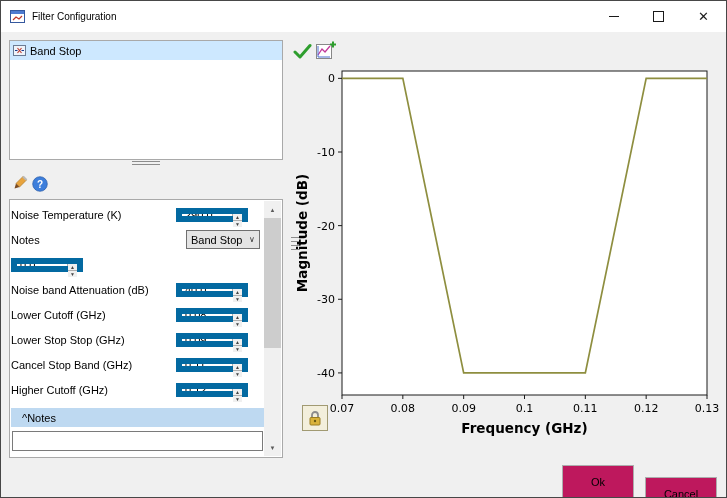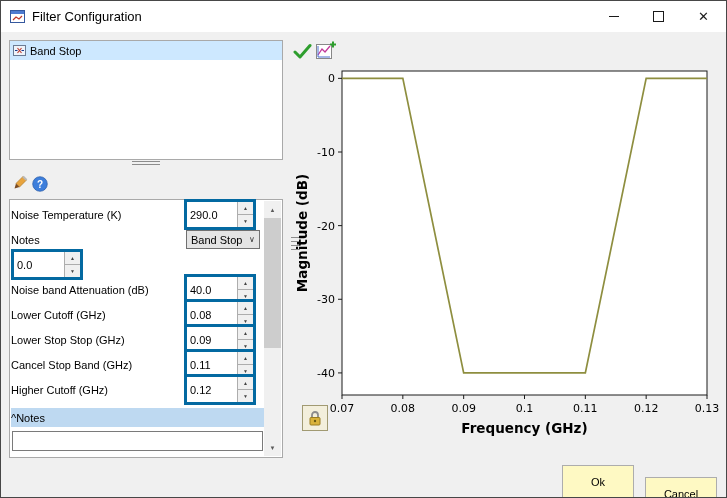--- a/index.html
+++ b/index.html
@@ -2,21 +2,21 @@
 <html><head>
 <meta charset="utf-8">
 <style>
   html,body{margin:0;padding:0;background:#ffffff}
   .window{position:relative;width:727px;height:498px;background:#f0f0f0;border:1px solid #474747;
           box-sizing:border-box;font-family:"Liberation Sans",sans-serif;font-size:11px;color:#000;overflow:hidden}
 
   
   .titlebar{position:absolute;left:0;top:0;width:100%;height:31px;background:#ffffff;display:flex;align-items:center}
   .app-icon{margin-left:9px;display:flex}
-  .title-text{margin-left:7px;font-size:13px}
+  .title-text{margin-left:7px;font-size:10px}
   .win-controls{position:absolute;right:0;top:0;height:31px;display:flex}
   .win-btn{width:45px;height:31px;display:flex;align-items:center;justify-content:center;color:#1a1a1a;cursor:default}
   .min-line{width:10px;height:1px;background:#1a1a1a}
   .max-box{width:9px;height:9px;border:1px solid #1a1a1a}
   .close-glyph{font-size:13px;line-height:1}
 
   
   .listbox{position:absolute;left:8px;top:39px;width:272px;height:118px;background:#fff;border:1px solid #a9a9a9}
   .list-item{height:19px;display:flex;align-items:center;background:#cde8ff;padding-left:3px;gap:4px}
 
@@ -29,49 +29,49 @@
   #edit-icon{left:9px;top:173px;width:18px;height:18px}
   #help-icon{left:31px;top:175px;width:16px;height:16px}
   #check-icon{left:292px;top:42px;width:19px;height:16px}
   #plot-icon{left:315px;top:40px;width:21px;height:19px}
 
   
   .formbox{position:absolute;left:8px;top:198px;width:272px;height:257px;background:#fff;border:1px solid #a9a9a9}
   .form-rows{position:absolute;left:1px;top:2px;right:18px}
   .frow{height:25px;display:flex;align-items:center;padding-left:0}
   .flabel{flex:1}
-  .spin{display:flex;width:72px;height:31px;border:3px solid #0369a1;background:#fff;margin-right:8px;box-sizing:border-box}
+  .spin{display:flex;width:72px;height:14px;border:6px solid #0369a1;background:#fff;margin-right:16px;box-sizing:border-box}
   .spin-input{width:50px;border:none;outline:none;font:inherit;padding:0 0 0 3px;height:100%;box-sizing:border-box}
   .spin-btns{display:flex;flex-direction:column;width:16px;border-left:1px solid #adadad}
   .spin-b{flex:1;display:flex;align-items:center;justify-content:center;font-size:5px;color:#444;background:#f0f0f0;border-bottom:1px solid #adadad}
   .spin-b:last-child{border-bottom:none}
   .combo{display:flex;align-items:center;width:74px;height:19px;border:1px solid #707070;background:#e4e4e4;margin-right:4px;box-sizing:border-box}
   .combo-text{flex:1;padding-left:4px}
   .combo-arrow{width:14px;font-size:8px;color:#333;text-align:center}
-  .notes-header{position:absolute;left:1px;right:18px;top:208px;height:19px;background:#bed9f1;display:flex;align-items:center;padding-left:0}
+  .notes-header{position:absolute;left:1px;right:18px;top:208px;height:19px;background:#bed9f1;display:flex;align-items:center;padding-left:11px}
   .notes-input{position:absolute;left:2px;right:19px;top:231px;height:20px;border:1px solid #7a7a7a;background:#fff;font:inherit;box-sizing:border-box;outline:none;padding-left:3px}
 
   
   .scrollbar{position:absolute;top:1px;right:1px;bottom:1px;width:17px;background:#f0f0f0}
   .sb-arrow{position:absolute;left:0;width:17px;height:17px;display:flex;align-items:center;justify-content:center;font-size:6px;color:#5a5a5a;background:#f0f0f0}
   .sb-up{top:0}.sb-down{bottom:0}
   .sb-thumb{position:absolute;left:0;top:17px;width:17px;height:130px;background:#cdcdcd}
 
   
   #chart-svg{position:absolute;left:292px;top:62px}
   #chart-svg .tick{font-family:"DejaVu Sans",sans-serif;font-size:11px;fill:#000}
   #chart-svg .axis-title{font-family:"DejaVu Sans",sans-serif;font-size:13.5px;font-weight:bold;fill:#000}
   .lock-btn{position:absolute;left:301px;top:404px;width:24px;height:24px;border:1px solid #a19a72;background:#f3efdc;
             display:flex;align-items:center;justify-content:center;z-index:2}
   .legend{position:absolute;left:292px;top:444px;width:430px;display:flex;align-items:center;justify-content:center;gap:8px;
           font-family:"DejaVu Sans",sans-serif;font-size:11px}
   .legend-line{width:32px;height:2px;background:#8e8e3f}
 
   
-  .btn{position:absolute;width:72px;height:23px;background:#fef9c3;border:1px solid #adadad;font-family:"Liberation Sans",sans-serif;
+  .btn{position:absolute;width:72px;height:23px;background:#be185d;border:1px solid #adadad;font-family:"Liberation Sans",sans-serif;
        font-size:11px;display:flex;align-items:center;justify-content:center;padding:16px}
   #ok-btn{left:561px;top:464px}
   #cancel-btn{left:644px;top:476px}
 </style>
 </head>
 <body>
 
 <div class="window">
 
   <div class="titlebar">

